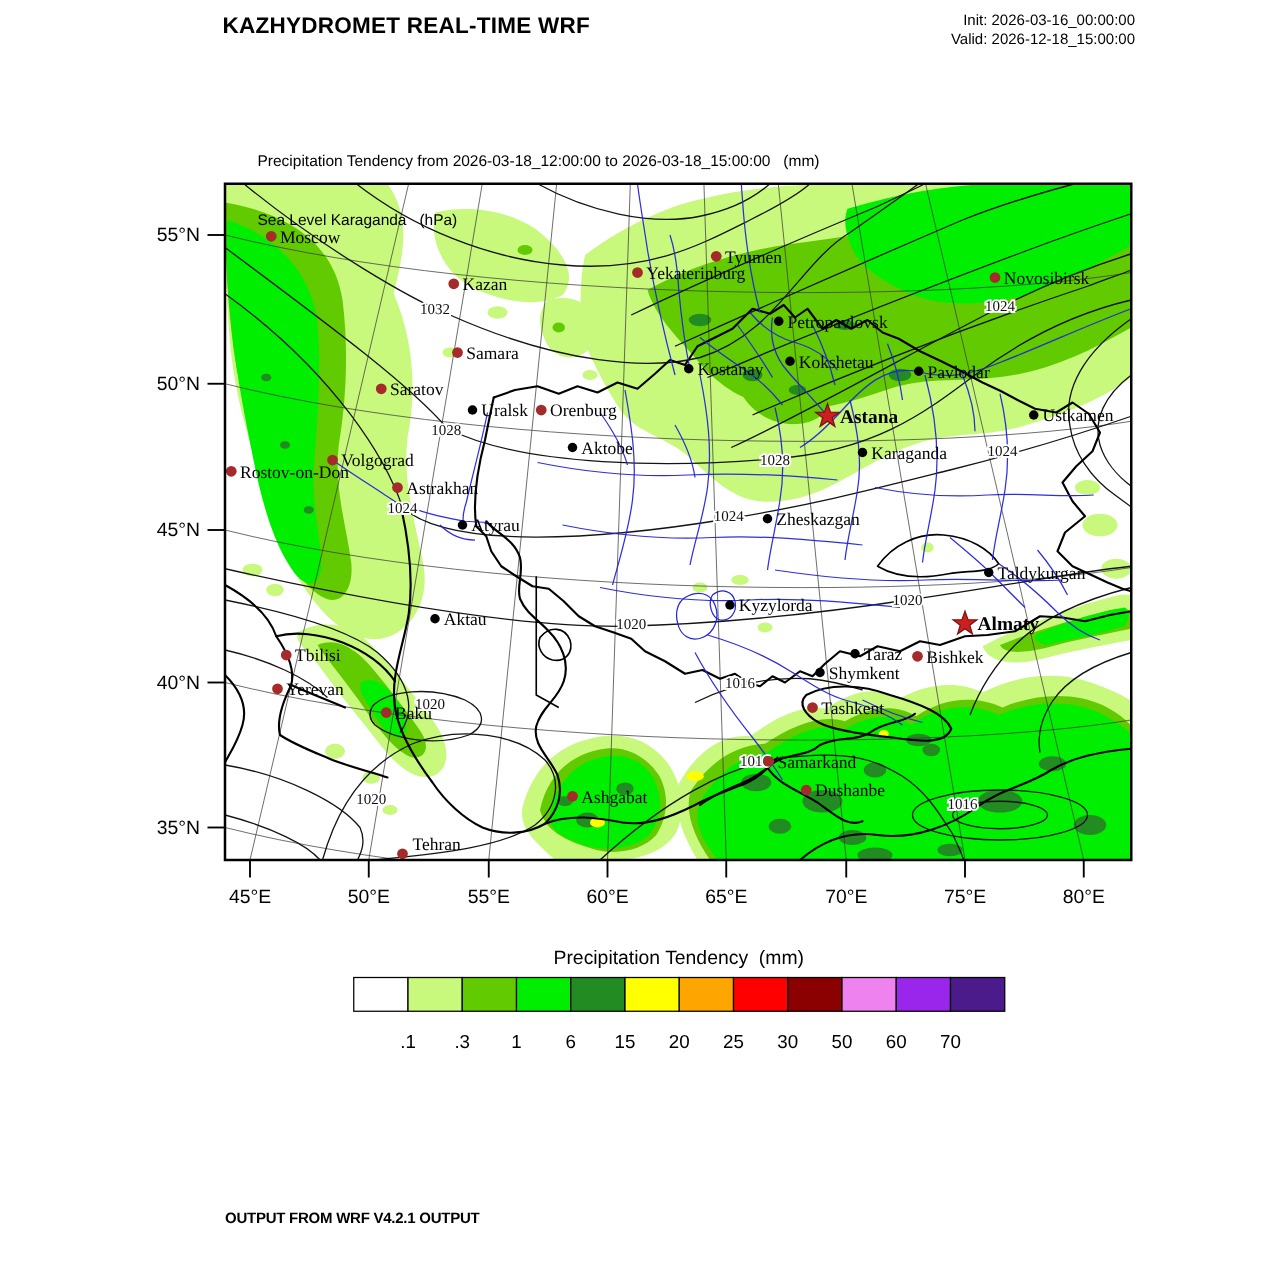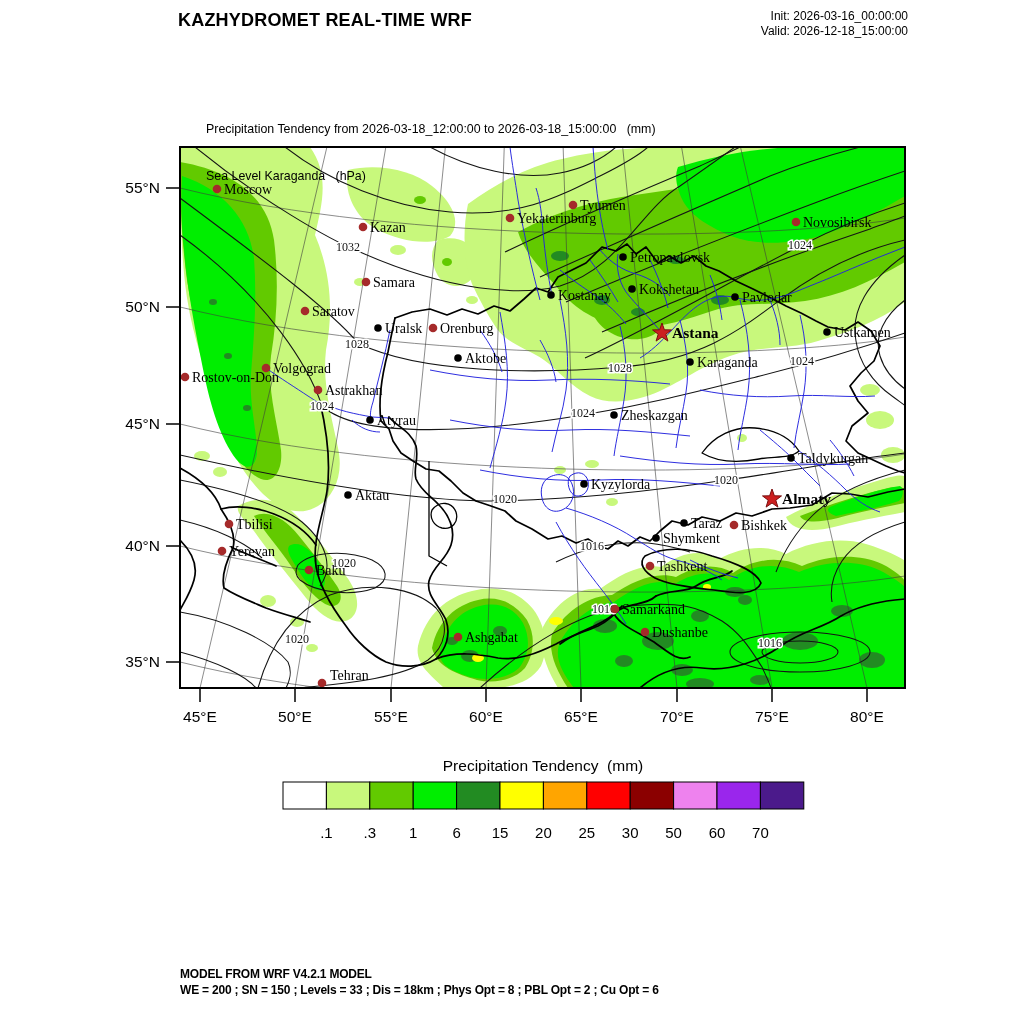--- a/index.html
+++ b/index.html
@@ -382,17 +382,16 @@
         <text class="cbLabel" x="586.8" y="838" text-anchor="middle">25</text>
         <text class="cbLabel" x="630.2" y="838" text-anchor="middle">30</text>
         <text class="cbLabel" x="673.5999999999999" y="838" text-anchor="middle">50</text>
         <text class="cbLabel" x="717" y="838" text-anchor="middle">60</text>
         <text class="cbLabel" x="760.4" y="838" text-anchor="middle">70</text>
       </g>
     <text class="cbTitle" x="543" y="771" text-anchor="middle">Precipitation Tendency  (mm)</text>
   </svg>
 
   <div class="footer">
-    <div>MODEL FROM WRF V4.2.1 MODEL</div>
-    <div>WE = 200 ; SN = 150 ; Levels = 33 ; Dis = 18km ; Phys Opt = 8 ; PBL Opt = 2 ; Cu Opt = 6</div>
+    <div>OUTPUT FROM WRF V4.2.1 OUTPUT</div>
   </div>
 
 </div>
 
 </body></html>

